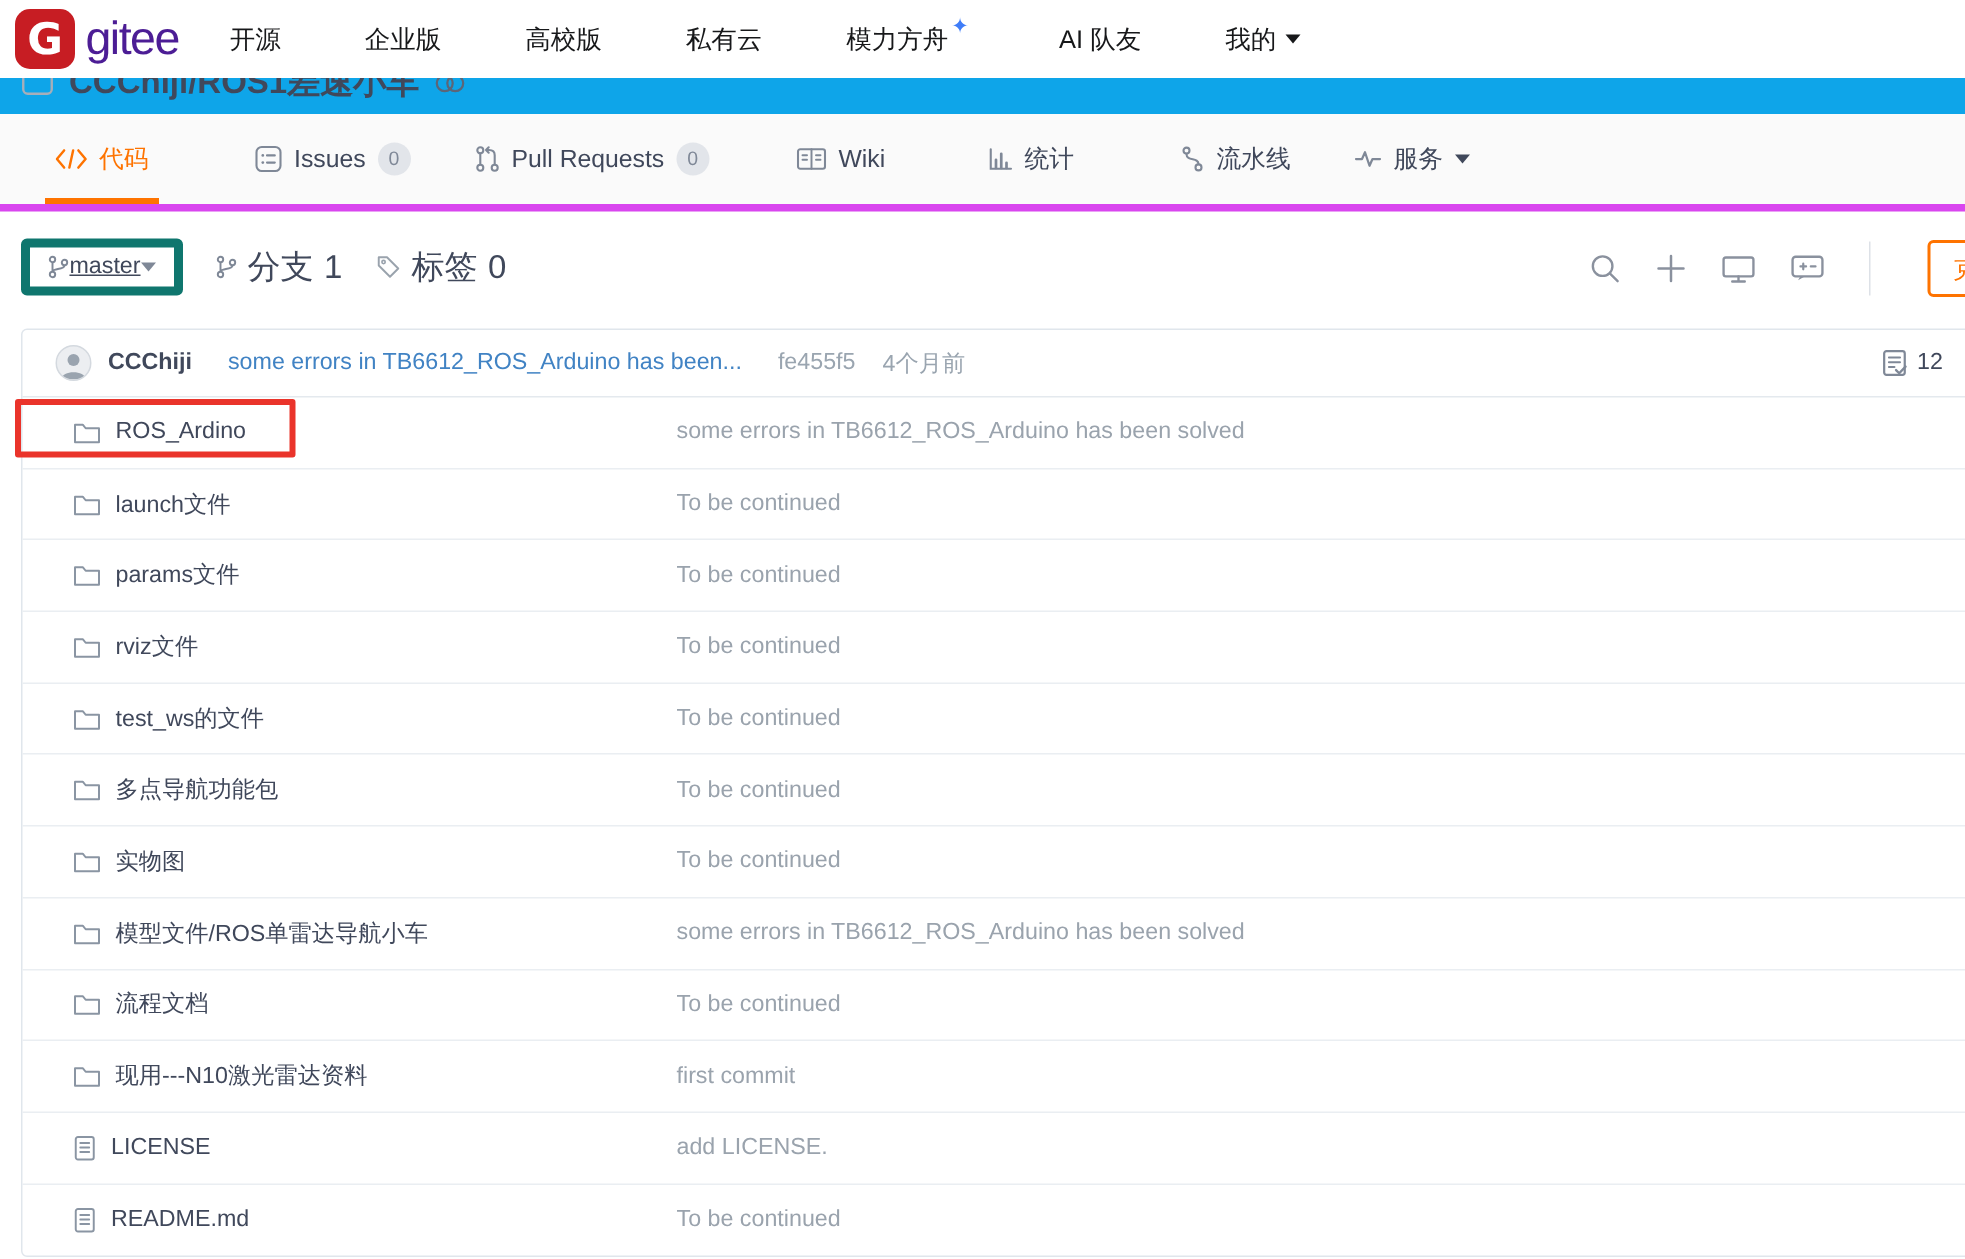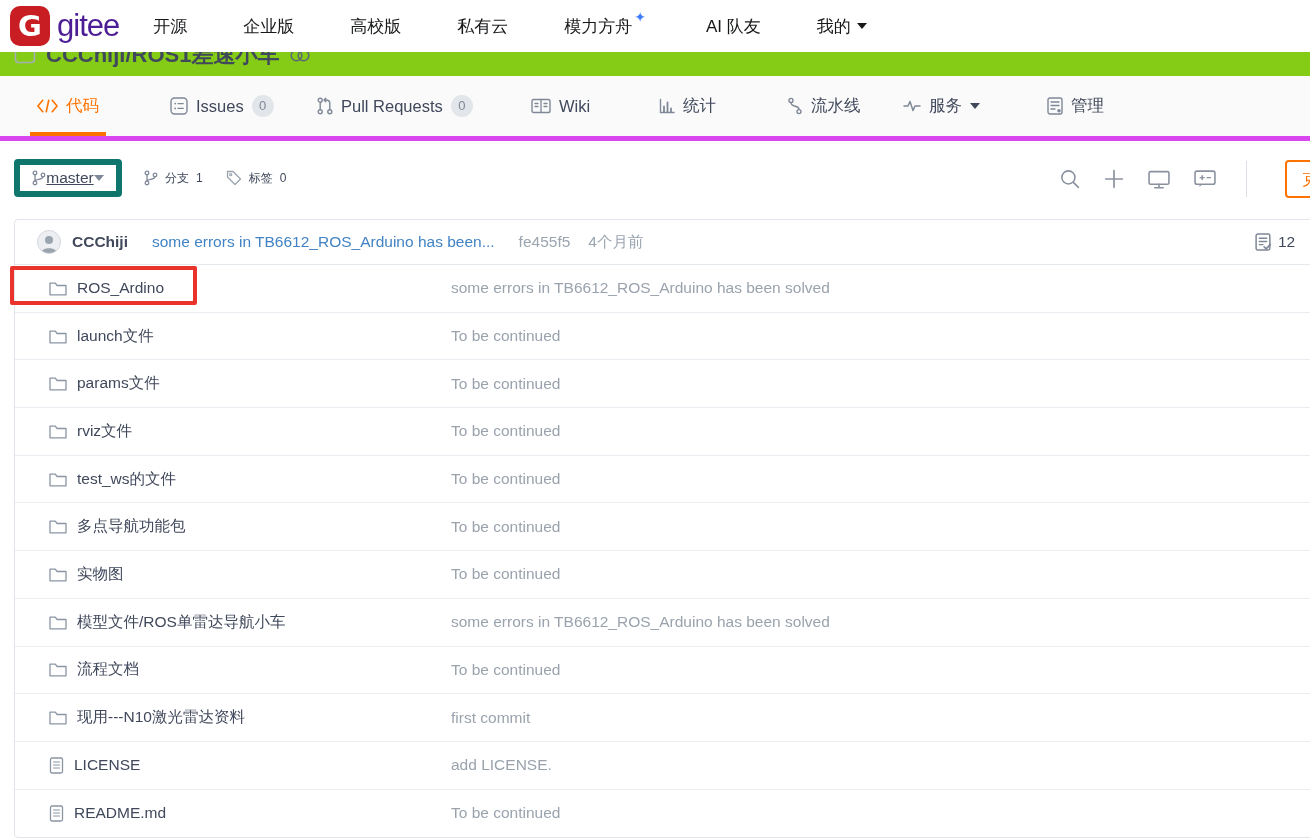--- a/index.html
+++ b/index.html
@@ -12,41 +12,41 @@
           display:flex; align-items:center; justify-content:center;
           font-size:29px; font-weight:bold; font-family:"DejaVu Sans", sans-serif; }
   .brand { font-size:31px; font-weight:400; color:#4c1d95; margin-left:7px; letter-spacing:-1px; }
   .nav-items { display:flex; margin-left:34px; gap:56px; font-size:17px; color:#17181a; align-items:center; }
   .nav-item { cursor:pointer; display:flex; align-items:center; gap:6px; white-space:nowrap; }
   .sparkle { color:#3f7df8; font-size:14px; position:relative; top:-9px; left:-4px; }
   .caret { width:0; height:0; border-left:5px solid transparent; border-right:5px solid transparent;
            border-top:6px solid #17181a; display:inline-block; }
 
   
-  .title-row { height:24px; overflow:hidden; padding-left:14px; background:#84cc16; }
+  .title-row { height:24px; overflow:hidden; padding-left:14px; background:#0ea5e9; }
   .title-inner { display:flex; align-items:center; gap:10px; height:36px; margin-top:-15px; }
   .repo-title { font-size:22px; font-weight:700; color:#40485b; white-space:nowrap; }
 
   
   .tabbar { height:65px; background:#fafafa; border-bottom:5px solid #d946ef; position:relative; }
   .tab { position:absolute; top:0; height:100%; display:flex; align-items:center; gap:8px;
          padding:0 7px; font-size:16.5px; color:#40485b; cursor:pointer; white-space:nowrap; }
   .tab.active { color:#fe7300; }
   .tab.active::after { content:""; position:absolute; left:0; right:0; bottom:0; height:4px; background:#fe7300; }
   .badge { background:#e2e5ea; color:#7f8897; border-radius:11px; min-width:22px; height:22px;
            line-height:22px; text-align:center; font-size:13px; padding:0 4px; }
   .tab .caret { border-top-color:#40485b; border-left-width:5px; border-right-width:5px; }
 
   
   .branch-row { margin:16px 0 0 14px; height:42px; display:flex; align-items:center; position:relative; }
   .branch-select { border:6px solid #0f766e; border-radius:4px; height:38px; width:108px;
                    display:flex; align-items:center; justify-content:space-between;
                    padding:0 12px; font-size:15.5px; color:#40485b; background:#fff; cursor:pointer;text-decoration:underline; }
   .branch-select .caret { border-top-color:#7f8897; }
-  .branch-meta { margin-left:22px; display:flex; align-items:center; gap:7px; font-size:12px; color:#40485b; }
+  .branch-meta { margin-left:22px; display:flex; align-items:center; gap:7px; font-size:22px; color:#40485b; }
   .branch-meta .grp { display:flex; align-items:center; gap:7px; cursor:pointer; }
   .branch-meta .grp + .grp { margin-left:16px; }
   .toolbar { position:absolute; left:1046px; top:3px; display:flex; align-items:center; gap:24px; }
   .tool { cursor:pointer; display:flex; align-items:center; }
   .vdivider { width:1px; height:36px; background:#dde1e7; margin-left:6px; }
   .clone-btn { border:2px solid #fe7300; color:#fe7300; font-size:17px; border-radius:4px;
                height:38px; width:120px; margin-left:14px; padding-left:15px;
                display:flex; align-items:center; background:#fff; cursor:pointer; white-space:nowrap; }
 
   
@@ -169,28 +169,20 @@
     </svg>
     <span>统计</span>
   </div>
   <div class="tab" style="left:896px">
     <svg width="18" height="12" viewBox="0 0 18 12">
       <polyline points="1,6 5,6 7,1.5 10,10.5 12,6 17,6" fill="none" stroke="#7f8897" stroke-width="1.5" stroke-linecap="round" stroke-linejoin="round"></polyline>
     </svg>
     <span>服务</span>
     <span class="caret"></span>
   </div>
-  <div class="tab" style="left:1040px">
-    <svg width="16" height="18" viewBox="0 0 16 18">
-      <rect x="1" y="1" width="14" height="16" rx="2" fill="none" stroke="#7f8897" stroke-width="1.4"></rect>
-      <path d="M4 5 H12 M4 8.5 H12 M4 12 H8" stroke="#7f8897" stroke-width="1.3" stroke-linecap="round"></path>
-      <circle cx="12" cy="13.8" r="1.8" fill="#7f8897"></circle>
-    </svg>
-    <span>管理</span>
-  </div>
 </div>
 
 <div class="branch-row">
   <div class="branch-select">
     <svg width="14" height="16" viewBox="0 0 14 16">
       <circle cx="3" cy="3" r="1.8" fill="none" stroke="#7f8897" stroke-width="1.3"></circle>
       <circle cx="3" cy="13" r="1.8" fill="none" stroke="#7f8897" stroke-width="1.3"></circle>
       <circle cx="11" cy="5" r="1.8" fill="none" stroke="#7f8897" stroke-width="1.3"></circle>
       <path d="M3 4.8 V11.2 M11 6.8 C11 10.2 3 8.6 3 11.2" fill="none" stroke="#7f8897" stroke-width="1.3"></path>
     </svg>

